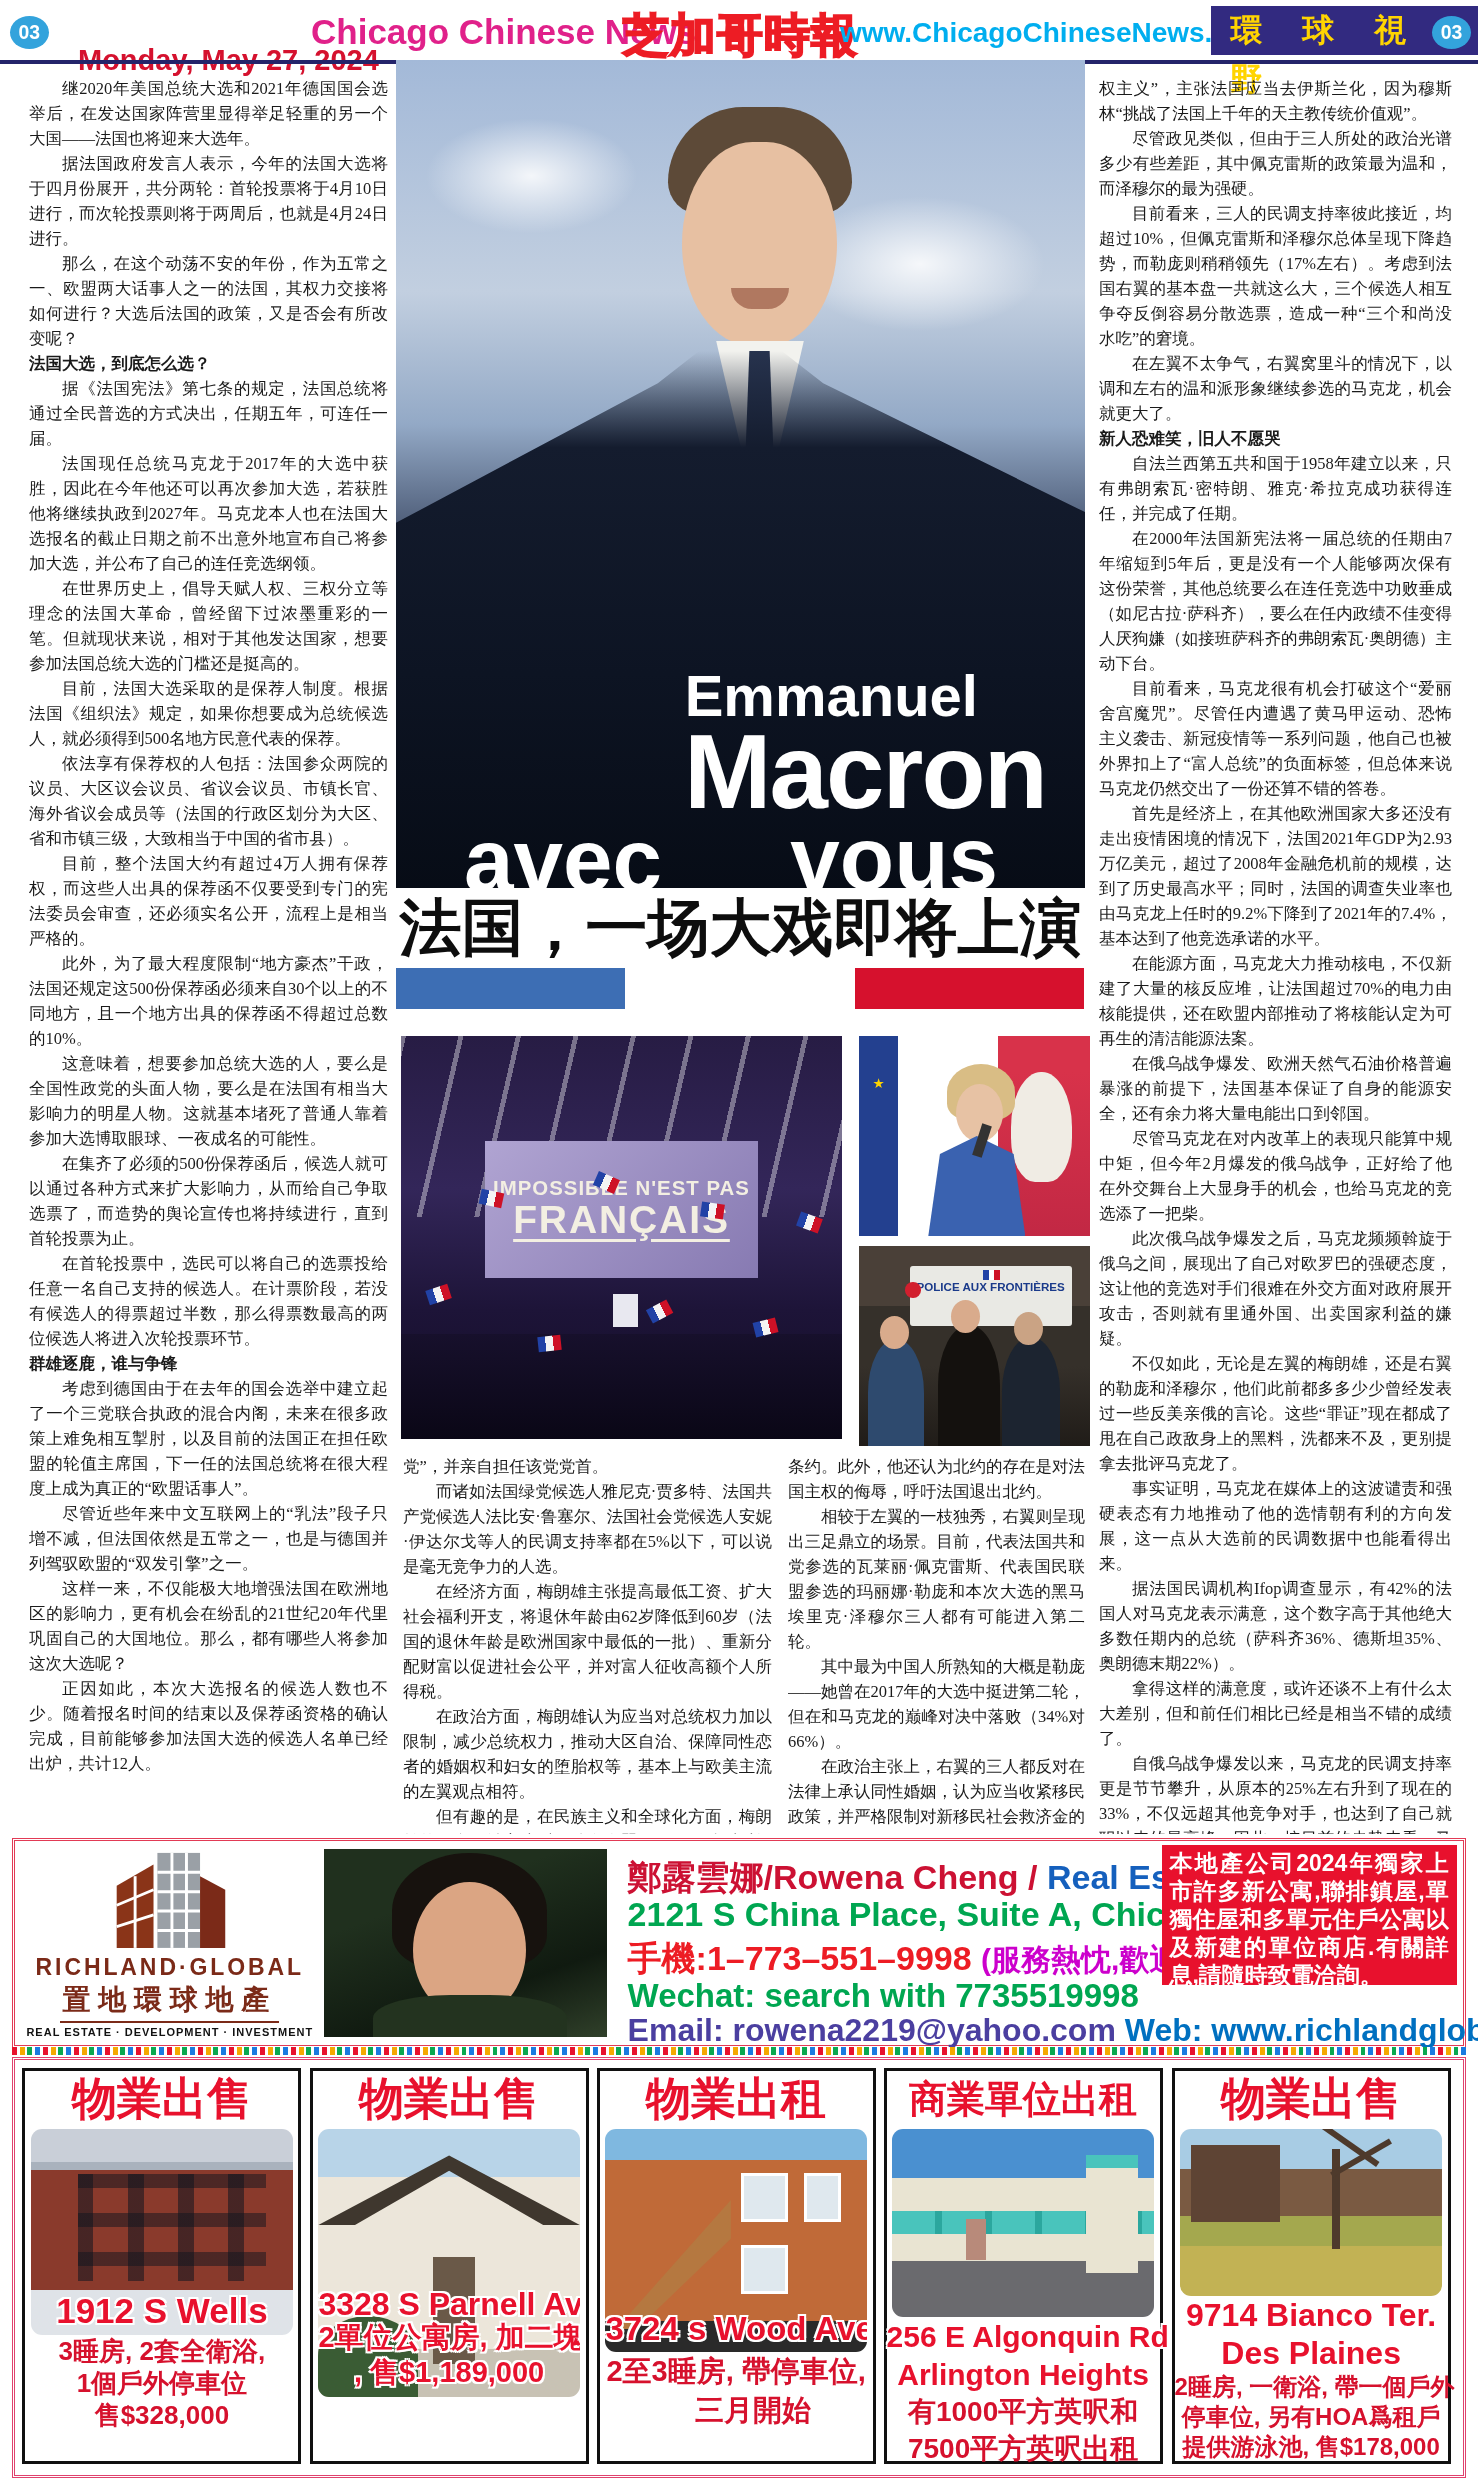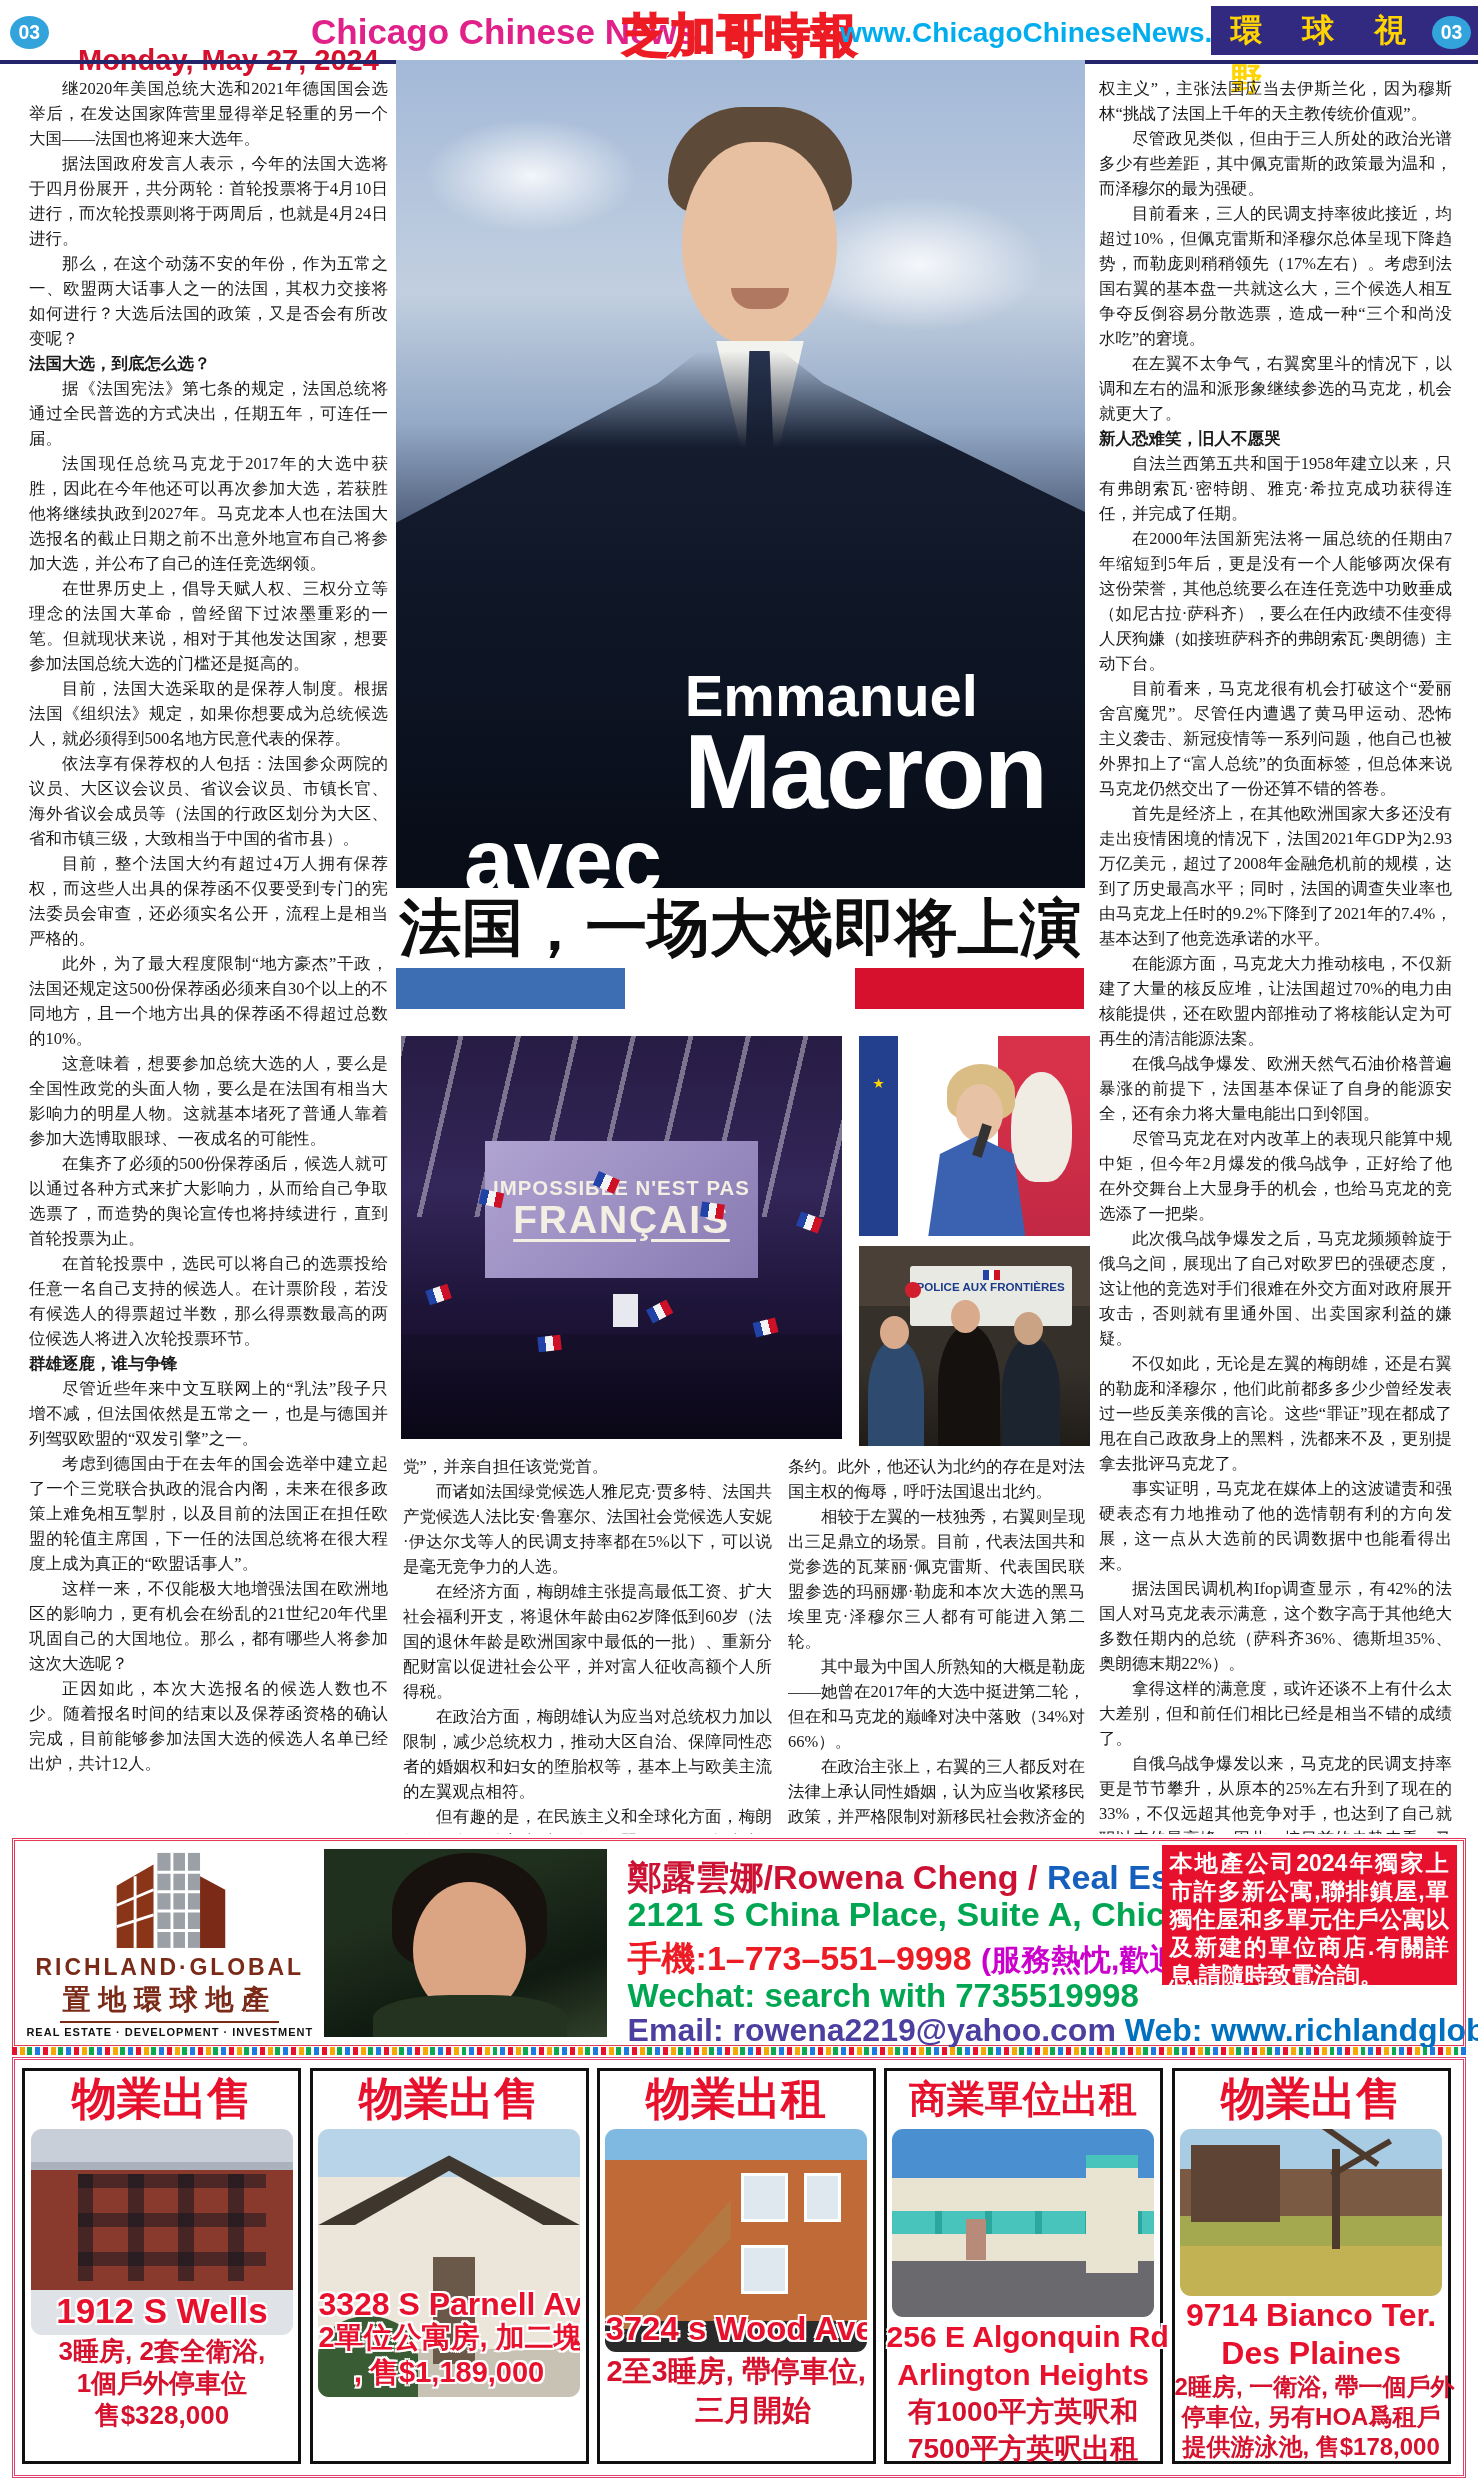--- a/index.html
+++ b/index.html
@@ -177,22 +177,22 @@
       <div class="para">法国现任总统马克龙于2017年的大选中获胜，因此在今年他还可以再次参加大选，若获胜他将继续执政到2027年。马克龙本人也在法国大选报名的截止日期之前不出意外地宣布自己将参加大选，并公布了自己的连任竞选纲领。</div>
       <div class="para">在世界历史上，倡导天赋人权、三权分立等理念的法国大革命，曾经留下过浓墨重彩的一笔。但就现状来说，相对于其他发达国家，想要参加法国总统大选的门槛还是挺高的。</div>
       <div class="para">目前，法国大选采取的是保荐人制度。根据法国《组织法》规定，如果你想要成为总统候选人，就必须得到500名地方民意代表的保荐。</div>
       <div class="para">依法享有保荐权的人包括：法国参众两院的议员、大区议会议员、省议会议员、市镇长官、海外省议会成员等（法国的行政区划分为大区、省和市镇三级，大致相当于中国的省市县）。</div>
       <div class="para">目前，整个法国大约有超过4万人拥有保荐权，而这些人出具的保荐函不仅要受到专门的宪法委员会审查，还必须实名公开，流程上是相当严格的。</div>
       <div class="para">此外，为了最大程度限制“地方豪杰”干政，法国还规定这500份保荐函必须来自30个以上的不同地方，且一个地方出具的保荐函不得超过总数的10%。</div>
       <div class="para">这意味着，想要参加总统大选的人，要么是全国性政党的头面人物，要么是在法国有相当大影响力的明星人物。这就基本堵死了普通人靠着参加大选博取眼球、一夜成名的可能性。</div>
       <div class="para">在集齐了必须的500份保荐函后，候选人就可以通过各种方式来扩大影响力，从而给自己争取选票了，而造势的舆论宣传也将持续进行，直到首轮投票为止。</div>
       <div class="para">在首轮投票中，选民可以将自己的选票投给任意一名自己支持的候选人。在计票阶段，若没有候选人的得票超过半数，那么得票数最高的两位候选人将进入次轮投票环节。</div>
       <div class="subhead">群雄逐鹿，谁与争锋</div>
+      <div class="para">考虑到德国由于在去年的国会选举中建立起了一个三党联合执政的混合内阁，未来在很多政策上难免相互掣肘，以及目前的法国正在担任欧盟的轮值主席国，下一任的法国总统将在很大程度上成为真正的“欧盟话事人”。</div>
       <div class="para">尽管近些年来中文互联网上的“乳法”段子只增不减，但法国依然是五常之一，也是与德国并列驾驭欧盟的“双发引擎”之一。</div>
-      <div class="para">考虑到德国由于在去年的国会选举中建立起了一个三党联合执政的混合内阁，未来在很多政策上难免相互掣肘，以及目前的法国正在担任欧盟的轮值主席国，下一任的法国总统将在很大程度上成为真正的“欧盟话事人”。</div>
       <div class="para">这样一来，不仅能极大地增强法国在欧洲地区的影响力，更有机会在纷乱的21世纪20年代里巩固自己的大国地位。那么，都有哪些人将参加这次大选呢？</div>
       <div class="para">正因如此，本次大选报名的候选人数也不少。随着报名时间的结束以及保荐函资格的确认完成，目前能够参加法国大选的候选人名单已经出炉，共计12人。</div>
     </div>
   <div class="col" style="left:1099px;top:76px;width:353px;height:1758px;">
       <div class="para noindent">权主义”，主张法国应当去伊斯兰化，因为穆斯林“挑战了法国上千年的天主教传统价值观”。</div>
       <div class="para">尽管政见类似，但由于三人所处的政治光谱多少有些差距，其中佩克雷斯的政策最为温和，而泽穆尔的最为强硬。</div>
       <div class="para">目前看来，三人的民调支持率彼此接近，均超过10%，但佩克雷斯和泽穆尔总体呈现下降趋势，而勒庞则稍稍领先（17%左右）。考虑到法国右翼的基本盘一共就这么大，三个候选人相互争夺反倒容易分散选票，造成一种“三个和尚没水吃”的窘境。</div>
       <div class="para">在左翼不太争气，右翼窝里斗的情况下，以调和左右的温和派形象继续参选的马克龙，机会就更大了。</div>
       <div class="subhead">新人恐难笑，旧人不愿哭</div>
       <div class="para">自法兰西第五共和国于1958年建立以来，只有弗朗索瓦·密特朗、雅克·希拉克成功获得连任，并完成了任期。</div>
@@ -228,20 +228,21 @@
     <div class="mac-cloud" style="right:39px;top:136px;width:252px;height:136px;"></div>
     <div class="mac-hair"></div>
     <div class="mac-face"></div>
     <div class="mac-smile"></div>
     <div class="mac-shirt"></div>
     <div class="mac-tie"></div>
     <div class="mac-suit"></div>
     <div class="mac-line mac-l1">Emmanuel</div>
     <div class="mac-line mac-l2">Macron</div>
     <div class="mac-line mac-l3">avec</div>
+    <div class="mac-line mac-l4">vous</div>
   </div>
 
   <h1 class="headline">法国，一场大戏即将上演</h1>
   <div class="flagbar fb-blue"></div>
   <div class="flagbar fb-white"></div>
   <div class="flagbar fb-red"></div>
 
   <div class="rally">
     <div class="rally-beams"></div>
     <div class="rally-screen">

